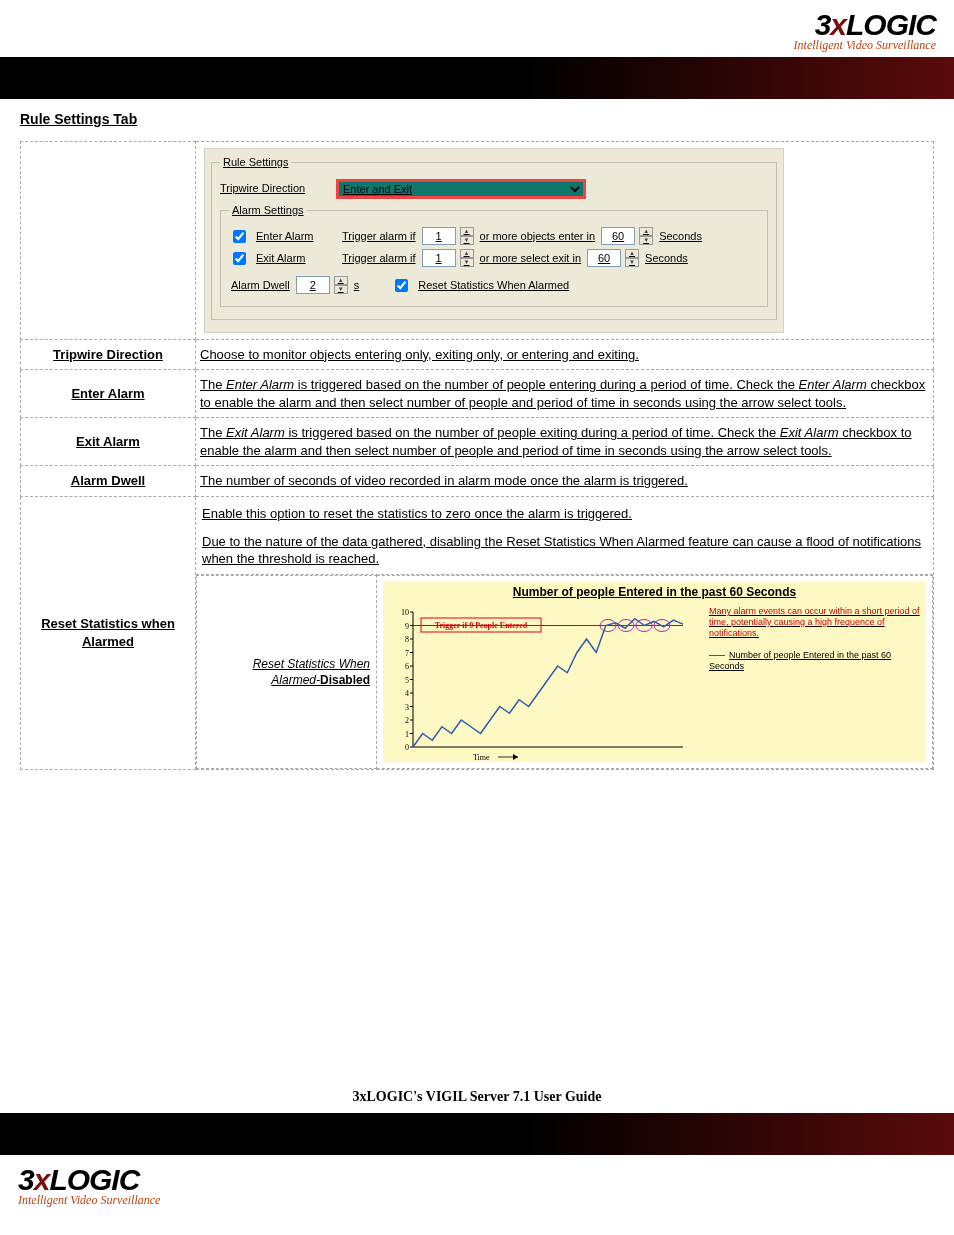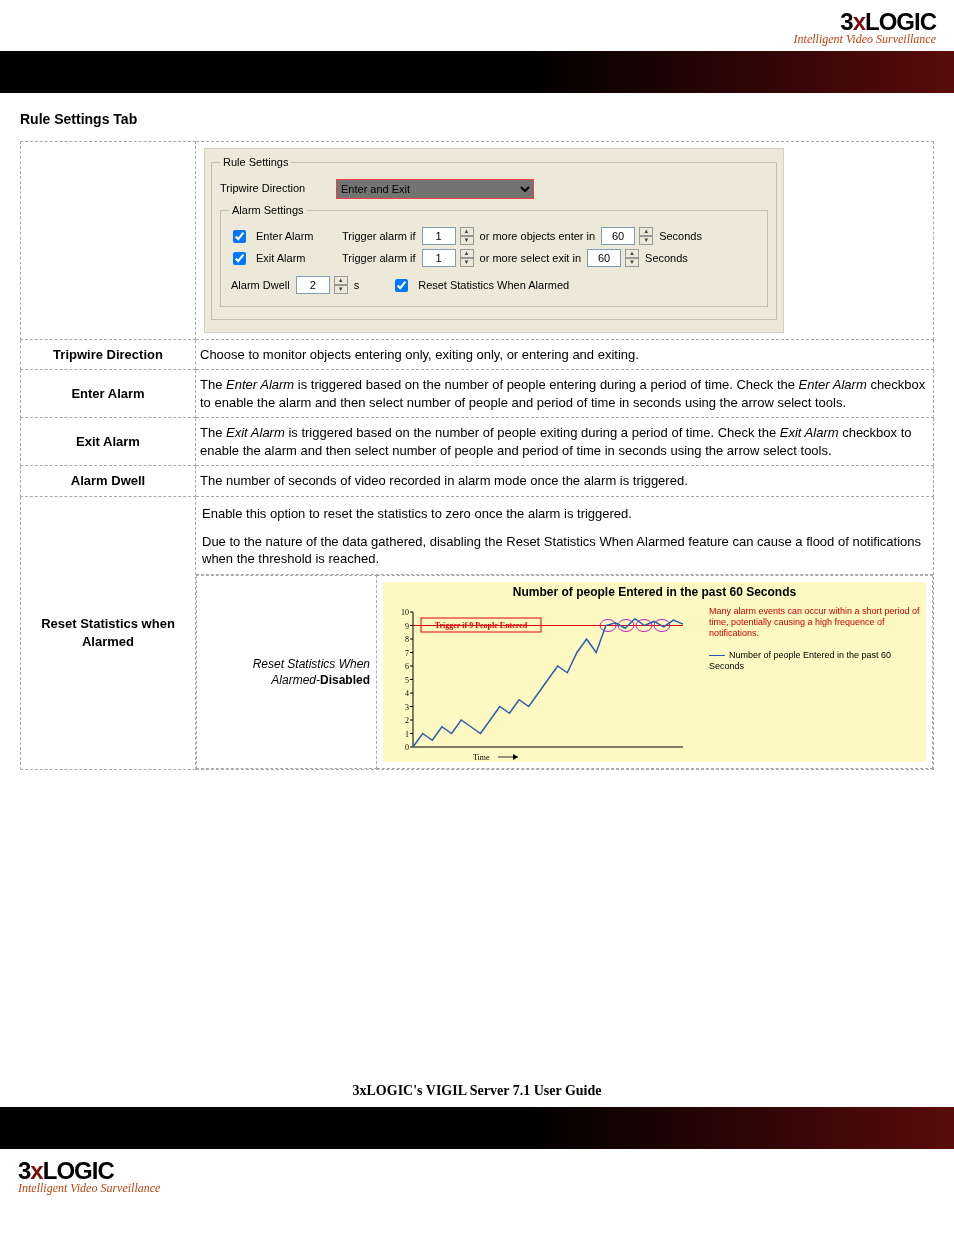--- a/index.html
+++ b/index.html
@@ -11,41 +11,43 @@
     background: #fff;
     width: 954px;
   }
   .top-logo, .bottom-logo {
     text-align: left;
     padding: 8px 18px 4px;
   }
   .top-logo { text-align: right; }
   .logo-main {
     font-family: Arial, sans-serif;
-    font-size: 24px;
+    font-size: 30px;
     font-weight: bold;
     color: #000;
     letter-spacing: -1px;
+    font-style: italic;
   }
   .logo-main .x { color: #7a0d0d; }
   .logo-sub {
     font-family: "Times New Roman", serif;
     font-size: 12px;
     font-style: italic;
     color: #c2410c;
     margin-top: -4px;
   }
   .top-logo .logo-sub { text-align: right; }
   .header-bar, .footer-bar {
     height: 42px;
     background: linear-gradient(to right, #000 0%, #000 55%, #5a0b0b 100%);
   }
   .content {
-    padding: 14px 20px 0 20px;
+    padding: 8px 20px 0 20px;
     min-height: 980px;
+    text-decoration: underline;
   }
   h2.section-title {
     font-size: 14px;
     font-weight: bold;
     margin: 4px 0 14px 0;
   }
   table.outer {
     width: 100%;
     border-collapse: collapse;
   }
@@ -80,24 +82,24 @@
   }
   fieldset.win legend {
     font-size: 11px;
     padding: 0 3px;
   }
   .row { display: flex; align-items: center; gap: 6px; margin: 3px 0; }
   .lbl { width: 110px; }
   select.win-select {
     font-family: Tahoma, sans-serif;
     font-size: 11px;
-    background: #737373;
-    border: 1px solid #ef4444;
+    background: #0f766e;
+    border: 3px solid #ef4444;
     height: 20px;
-    width: 198px;
+    width: 250px;
   }
   input.win-num {
     width: 34px;
     height: 18px;
     font-family: Tahoma, sans-serif;
     font-size: 11px;
     text-align: center;
     border: 1px solid #7f9db9;
     background: #fff;
   }

